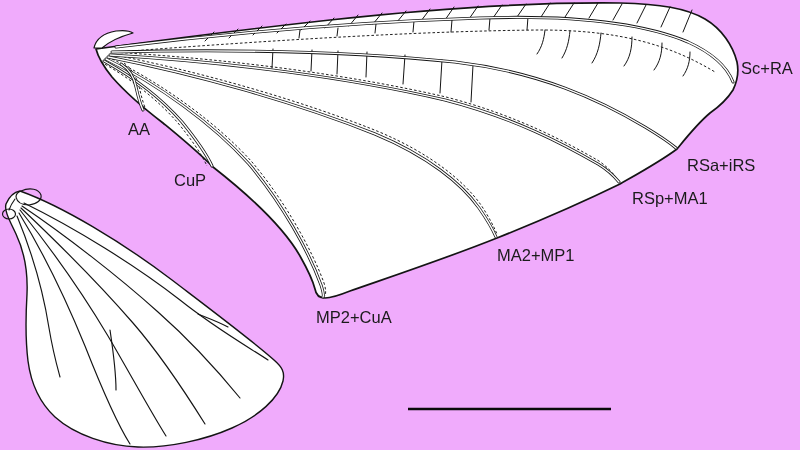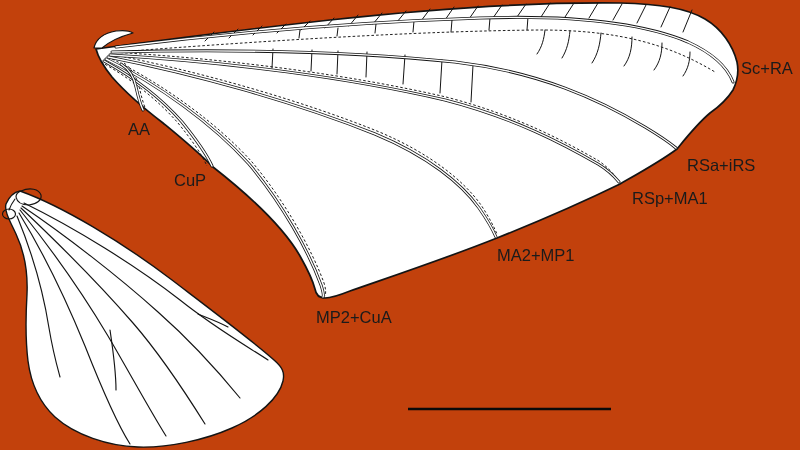--- a/index.html
+++ b/index.html
@@ -1,19 +1,19 @@
 <!DOCTYPE html>
 <html><head>
 <meta charset="utf-8">
 <style>
   html,body{margin:0;padding:0;background:#ffffff;}
   .figure{
     position:relative;
     width:800px;height:450px;
-    background:#c2410c;
+    background:#f0abfc;
     overflow:hidden;
     font-family:"Liberation Sans", sans-serif;
   }
   svg{position:absolute;left:0;top:0;display:block;}
   .outline{fill:#ffffff;stroke:#141414;stroke-width:1.7;stroke-linejoin:round;}
   .knob{fill:#ffffff;stroke:#141414;stroke-width:1.2;stroke-linejoin:round;}
   .vein-outer{fill:none;stroke:#141414;stroke-width:3;stroke-linecap:round;}
   .vein-inner{fill:none;stroke:#ffffff;stroke-width:1.4;stroke-linecap:round;}
   .vein-dashed{fill:none;stroke:#141414;stroke-width:0.95;stroke-dasharray:2.6 2.1;stroke-linecap:butt;}
   .crossvein{fill:none;stroke:#141414;stroke-width:1;stroke-linecap:round;}

